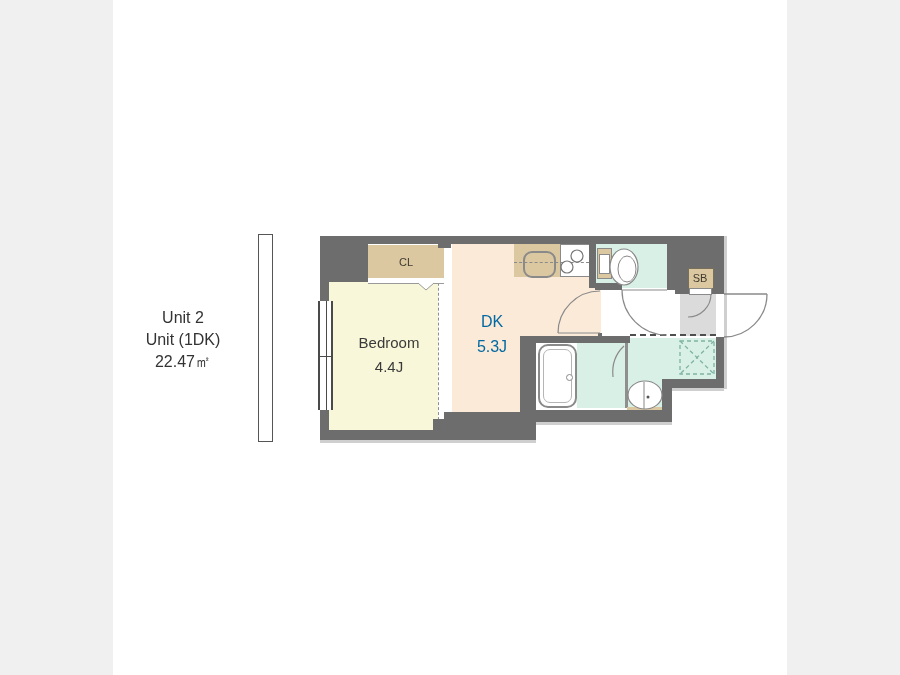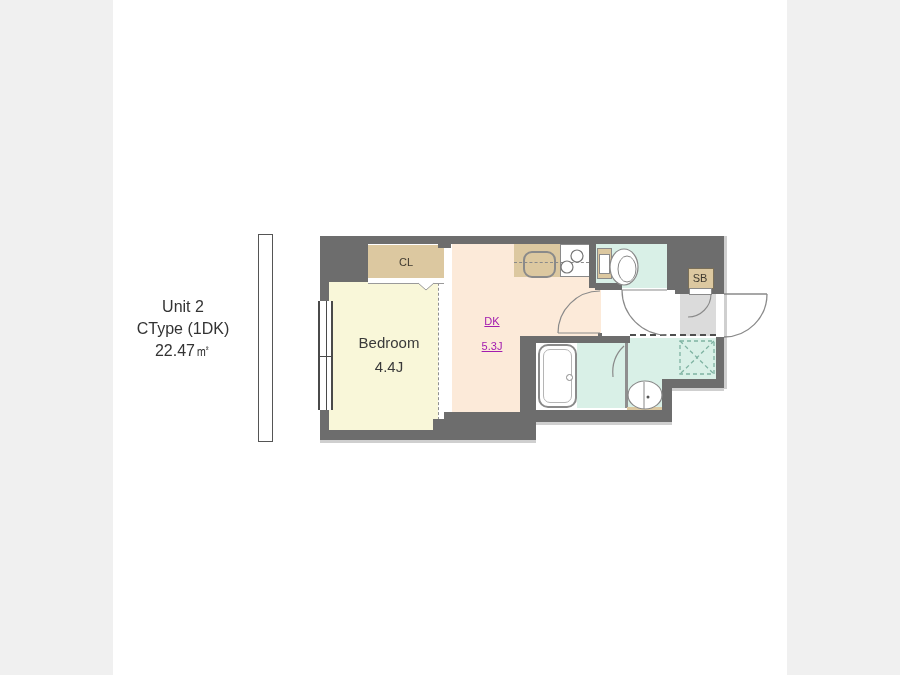--- a/index.html
+++ b/index.html
@@ -37,32 +37,32 @@
   .window{background:#fff;border-left:2px solid #4a4a4a;border-right:2px solid #4a4a4a;}
   .win-mid{position:absolute;left:50%;top:0;width:1px;height:100%;background:#4a4a4a;}
   .win-tick{position:absolute;left:0;width:100%;height:1px;background:#4a4a4a;}
   .balcony{background:#fff;border:1px solid #555;}
   .dash-dark{border-top:2px dashed #4f4f4f;height:0;}
   .dash-thin{border-top:1px dashed #8a8a8a;height:0;}
   
   .lbl{position:absolute;color:#3a3a3a;text-align:center;transform:translate(-50%,-50%);white-space:nowrap;}
   .lbl-unit{font-size:16px;line-height:22px;color:#333;}
   .lbl-room{font-size:15px;line-height:24px;color:#3a3a3a;}
-  .lbl-dk{font-size:11px;line-height:25px;color:#a21caf;text-decoration:underline;}
+  .lbl-dk{font-size:16px;line-height:25px;color:#0369a1;}
   .lbl-small{font-size:11px;color:#3f3a30;}
   svg.overlay{position:absolute;left:0;top:0;pointer-events:none;}
 </style>
 </head>
 <body>
 
 <div class="content"></div>
 
-<div class="lbl lbl-unit" style="left:183px;top:329px;">
+<div class="lbl lbl-unit" style="left:183px;top:340px;">
   <div>Unit 2</div>
-  <div>CType (1DK)</div>
+  <div>Unit (1DK)</div>
   <div>22.47㎡</div>
 </div>
 
 <div class="abs balcony" style="left:258px;top:234px;width:13px;height:206px;"></div>
 
 <div class="abs fl-bed" style="left:329px;top:282px;width:109px;height:148px;"></div>
 <div class="abs partition" style="left:438px;top:248px;width:13px;height:182px;"></div>
 <div class="abs fl-dk" style="left:452px;top:244px;width:144px;height:92px;"></div>
 <div class="abs fl-dk" style="left:596px;top:290px;width:5px;height:46px;"></div>
 <div class="abs fl-dk" style="left:452px;top:336px;width:68px;height:77px;"></div>

